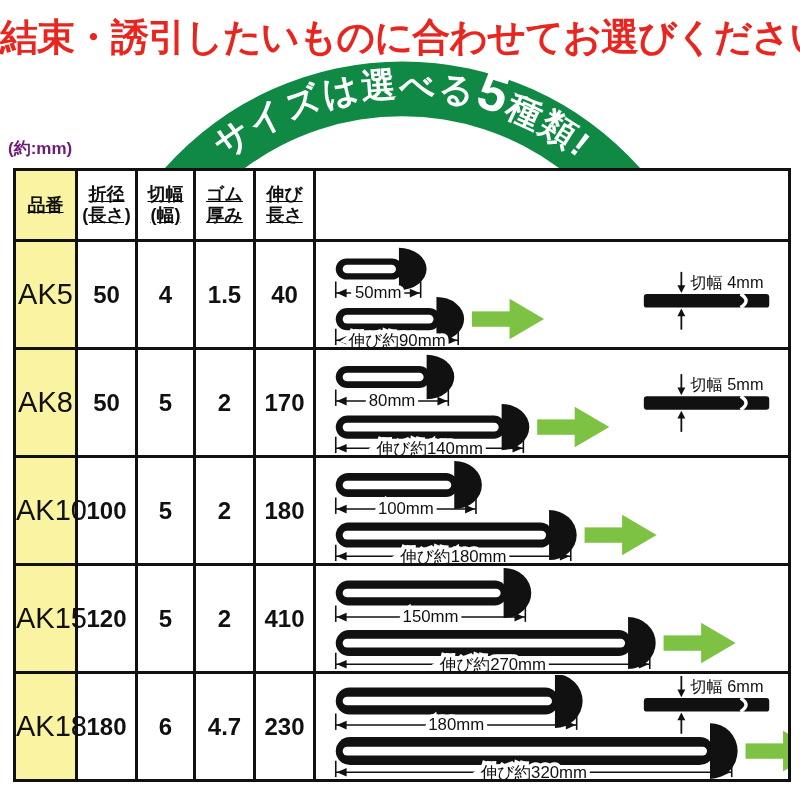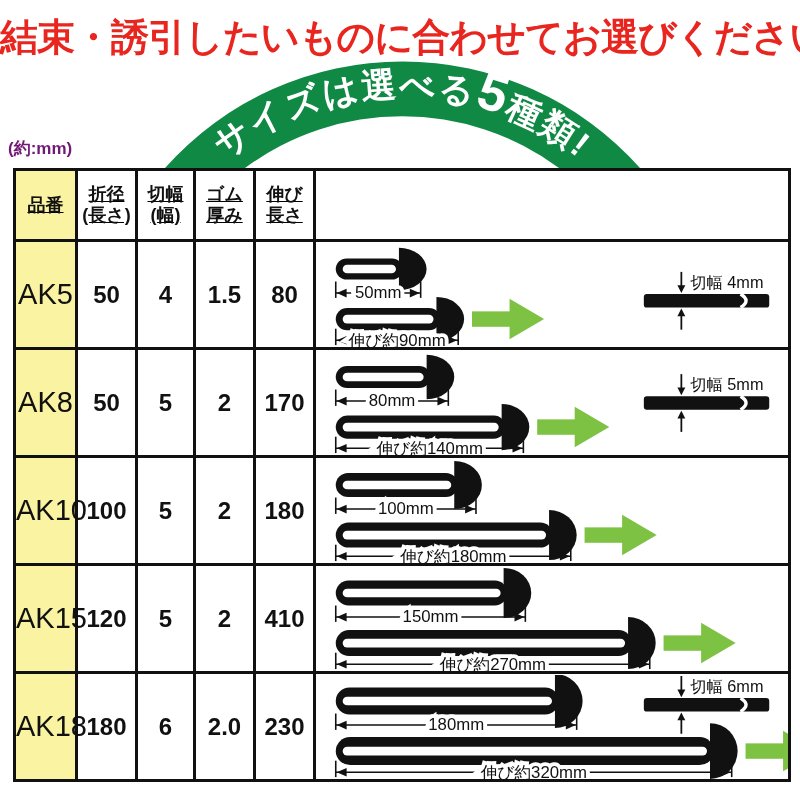--- a/index.html
+++ b/index.html
@@ -84,21 +84,21 @@
         </th>
         <th></th>
       </tr>
     </thead>
     <tbody>
       <tr>
         <td class="code-cell">AK5</td>
         <td class="num-cell">50</td>
         <td class="num-cell">4</td>
         <td class="num-cell">1.5</td>
-        <td class="num-cell">80</td>
+        <td class="num-cell">40</td>
         <td class="diagram-cell">
           <svg viewBox="0 0 478 108" preserveAspectRatio="none">
               <rect x="20" y="16" width="68" height="22" rx="11" fill="#111111"></rect>
               <rect x="27" y="22.5" width="54" height="9" rx="4.5" fill="#fff"></rect>
               <path d="M 84 5 A 28 22 0 0 1 84 49 Z" fill="#111111"></path>
               <line x1="20" y1="52" x2="106" y2="52" stroke="#111111" stroke-width="1.6"></line>
               <line x1="20" y1="40" x2="20" y2="57" stroke="#111111" stroke-width="1.6"></line>
               <line x1="106" y1="40" x2="106" y2="57" stroke="#111111" stroke-width="1.6"></line>
               <polygon points="21,52 31,47.5 31,56.5" fill="#111111"></polygon>
               <polygon points="105,52 95,47.5 95,56.5" fill="#111111"></polygon>
@@ -221,21 +221,21 @@
               <text x="179" y="106.5" text-anchor="middle" font-size="17" fill="#111111" stroke="#fff" stroke-width="8" paint-order="stroke" font-family="Liberation Sans, DejaVu Sans, sans-serif">伸び約270mm</text>
               <rect x="352" y="71" width="40" height="16" fill="#7dc242"></rect>
               <polygon points="390,58 425,79 390,100" fill="#7dc242"></polygon>
             </svg>
         </td>
       </tr>
       <tr>
         <td class="code-cell">AK18</td>
         <td class="num-cell">180</td>
         <td class="num-cell">6</td>
-        <td class="num-cell">2.0</td>
+        <td class="num-cell">4.7</td>
         <td class="num-cell">230</td>
         <td class="diagram-cell">
           <svg viewBox="0 0 478 108" preserveAspectRatio="none">
               <rect x="20" y="13" width="226" height="28" rx="14" fill="#111111"></rect>
               <rect x="27" y="22.5" width="212" height="9" rx="4.5" fill="#fff"></rect>
               <path d="M 242 -1 A 28 28 0 0 1 242 55 Z" fill="#111111"></path>
               <line x1="20" y1="52" x2="264" y2="52" stroke="#111111" stroke-width="1.6"></line>
               <line x1="20" y1="40" x2="20" y2="57" stroke="#111111" stroke-width="1.6"></line>
               <line x1="264" y1="40" x2="264" y2="57" stroke="#111111" stroke-width="1.6"></line>
               <polygon points="21,52 31,47.5 31,56.5" fill="#111111"></polygon>

